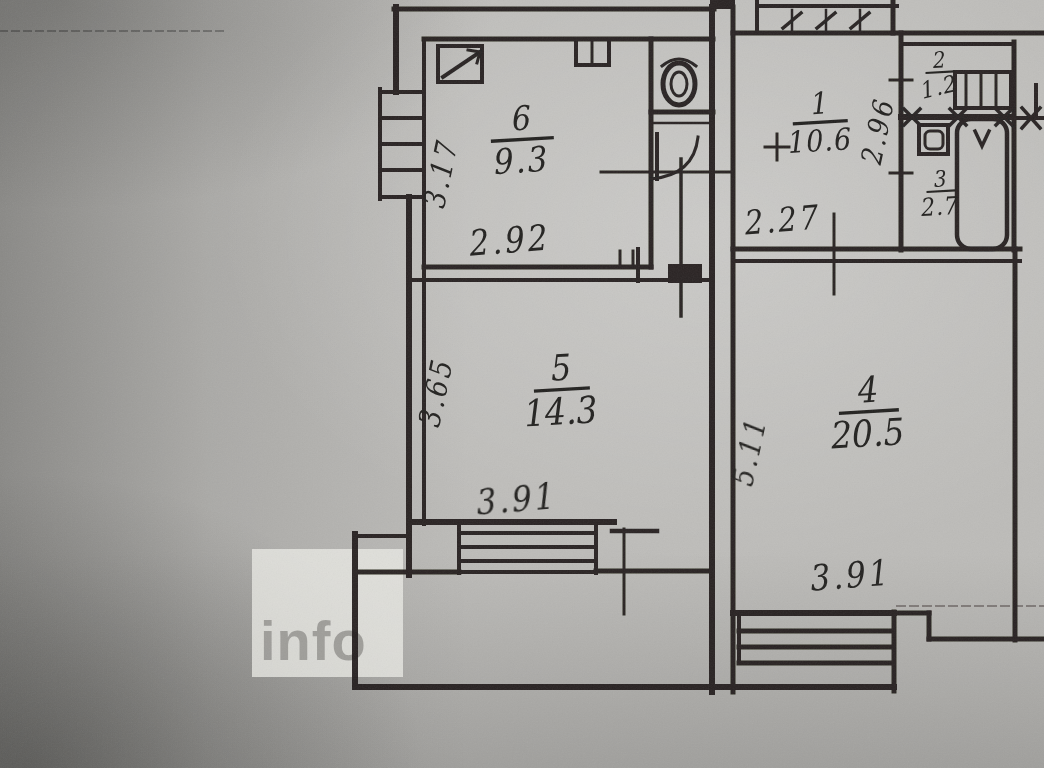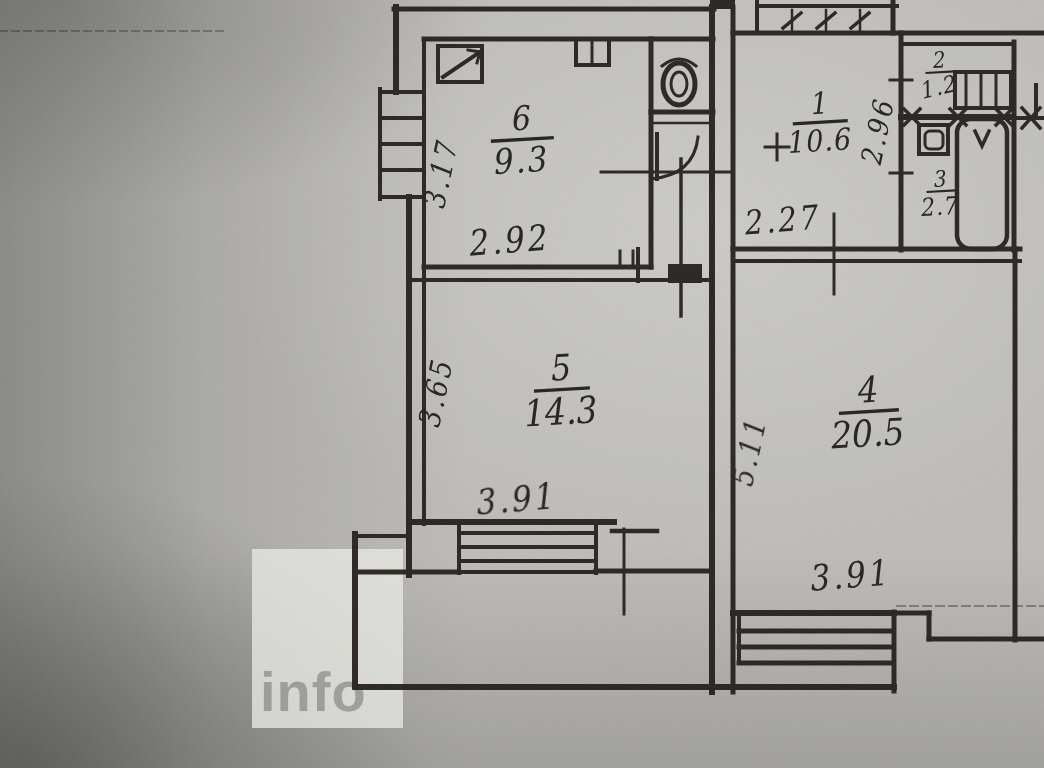--- a/index.html
+++ b/index.html
@@ -35,21 +35,21 @@
   .dim-h{transform:scaleY(1.15) rotate(-4deg);}
   .dim-v{transform:rotate(-78deg) scaleY(1.15);}
 
   
   .wm-shadow{
     position:absolute;left:22px;top:572px;z-index:5;
     font-family:"Liberation Sans", sans-serif;font-weight:bold;
     font-size:46px;letter-spacing:8px;color:rgba(255,255,255,0.13);
   }
   .wm-box{
-    position:absolute;left:252px;top:549px;width:151px;height:179px;
+    position:absolute;left:252px;top:549px;width:151px;height:128px;
     background:rgba(235,234,230,0.78);z-index:6;
   }
   .wm-info{
     position:absolute;left:8px;bottom:4px;
     font-family:"Liberation Sans", sans-serif;font-weight:bold;
     font-size:56px;letter-spacing:1px;color:rgba(148,147,143,0.85);
   }
   .wm-brand{
     position:absolute;left:24px;top:603px;z-index:20;
     font-family:"Liberation Sans", sans-serif;font-weight:bold;

